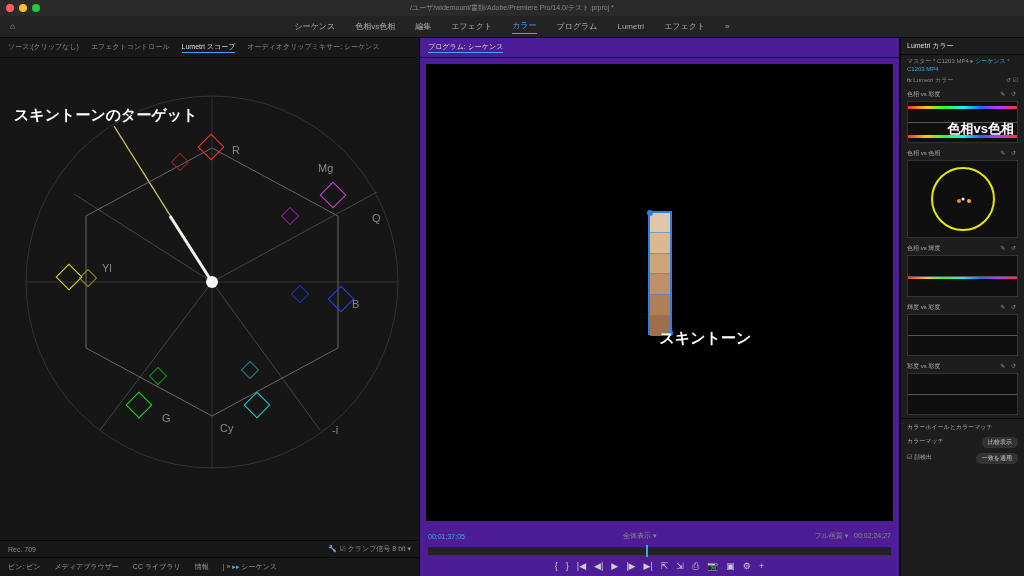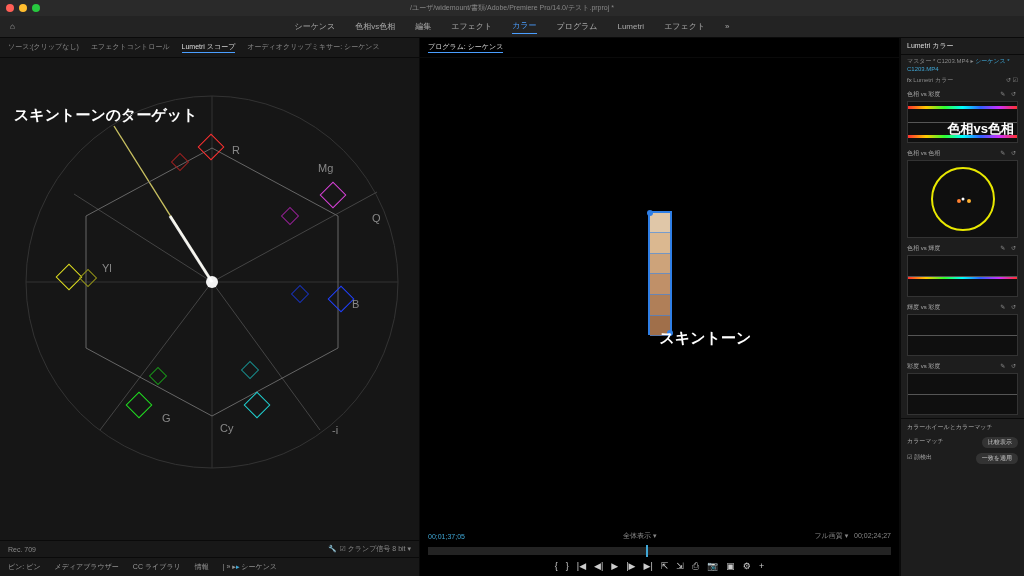--- a/index.html
+++ b/index.html
@@ -15,21 +15,21 @@
 .home { position: absolute; left: 10px; color: #aaa; }
 .main { display: flex; height: 538px; }
 .left-panel { width: 420px; background: #181818; border-right: 1px solid #0a0a0a; display: flex; flex-direction: column; }
 .tabs { display: flex; gap: 12px; padding: 4px 8px; font-size: 7px; color: #888; border-bottom: 1px solid #0a0a0a; }
 .tabs .active { color: #ddd; border-bottom: 1px solid #4a9eff; }
 .scope-area { flex: 1; position: relative; background: #161616; }
 .scope-svg { position: absolute; left: 22px; top: 34px; }
 .annot-left { position: absolute; left: 14px; top: 48px; color: #fff; font-size: 15px; font-weight: 700; text-align: right; }
 .left-foot { padding: 3px 8px; border-top: 1px solid #0a0a0a; display: flex; justify-content: space-between; align-items: center; font-size: 7px; color: #888; }
 .left-footer2 { padding: 4px 8px; border-top: 1px solid #0a0a0a; display: flex; gap: 14px; font-size: 7px; color: #999; }
-.center-panel { flex: 1; background: #000000; border-right: 1px solid #0a0a0a; display: flex; flex-direction: column; }
+.center-panel { flex: 1; background: #4c1d95; border-right: 1px solid #0a0a0a; display: flex; flex-direction: column; }
 .monitor { flex: 1; background: #000; margin: 6px; position: relative; display:flex; align-items:center; justify-content:center; }
 .skin-strip { width: 24px; height: 124px; border: 2px solid #2f7fe6; position: relative; margin-top:-40px; }
 .skin-strip::before,.skin-strip::after{content:"";position:absolute;width:6px;height:6px;background:#2f7fe6;border-radius:50%;}
 .skin-strip::before{left:-3px;top:-3px;} .skin-strip::after{right:-3px;bottom:-3px;}
 .sw { height: 20.66px; border-bottom: 1px solid rgba(47,127,230,0.6); }
 .annot-center { position: absolute; left: 50%; top: 58%; color: #fff; font-size: 15px; font-weight: 700; }
 .monitor-controls { padding: 4px 8px; display: flex; justify-content: space-between; align-items: center; font-size: 7px; color: #888; }
 .tc-blue { color:#3fa7d6; }
 .transport { display: flex; justify-content: center; gap: 8px; padding: 4px; font-size: 9px; color: #ccc; }
 .timeline { height: 8px; background: #232323; margin: 2px 8px; position: relative; }

